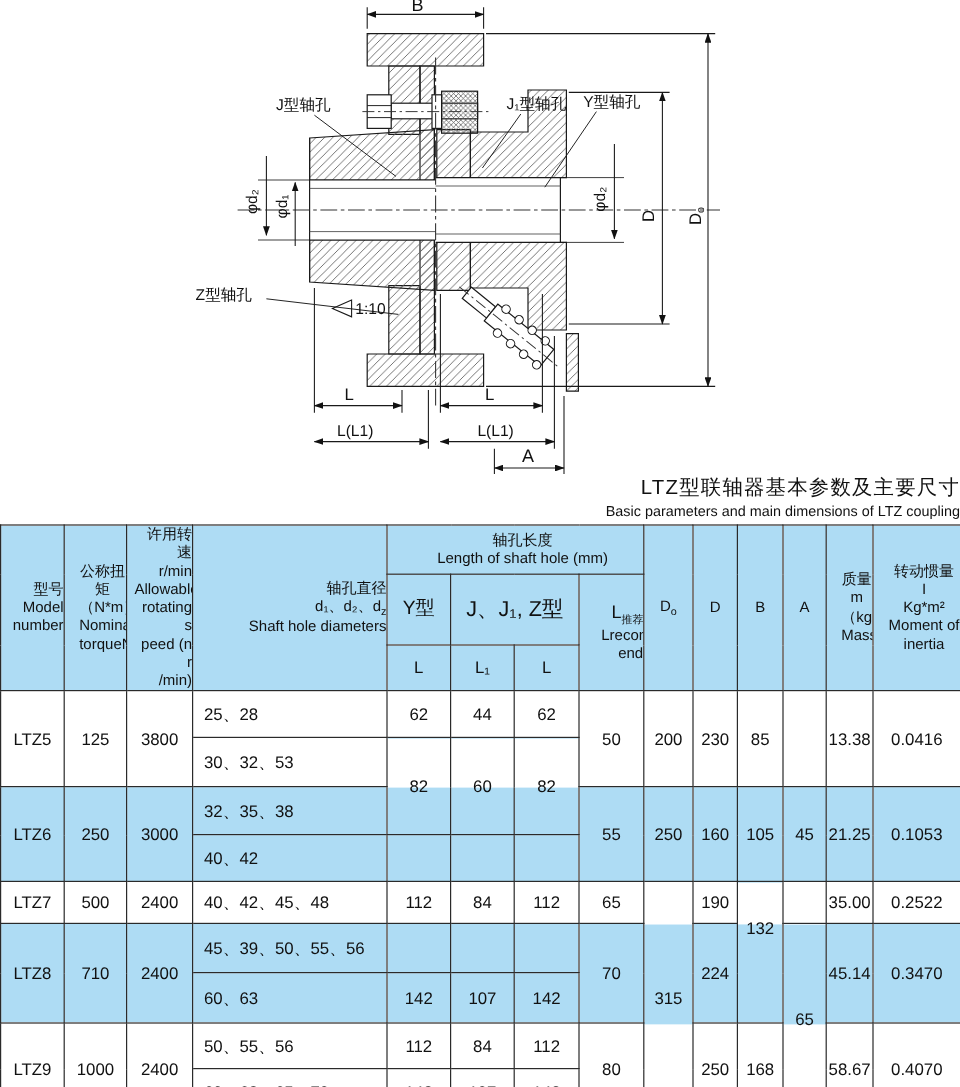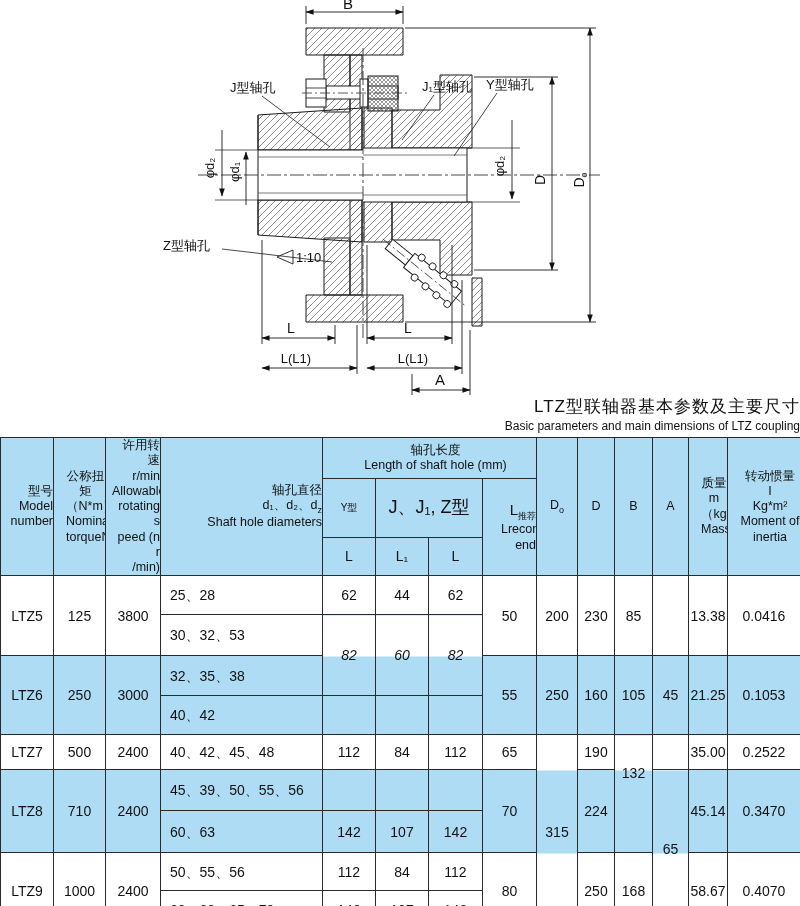--- a/index.html
+++ b/index.html
@@ -14,21 +14,21 @@
   
   table{border-collapse:collapse;table-layout:fixed;width:800px;}
   th,td{border:1px solid #2a2a2a;padding:0;margin:0;font-weight:normal;
         text-align:center;vertical-align:middle;font-size:14px;overflow:hidden;}
   th{font-size:12.5px;line-height:1.22;}
   td{line-height:1.15;}
   .pre{white-space:pre-line;padding-left:12px;}
   .bl{background:#AEDCF4;}
   .ha-left{text-align:right;padding-left:6px;}
   .dia{text-align:left;padding-left:9px;}
-  .grad-l{background:linear-gradient(to bottom,#fff 0 41px,#AEDCF4 41px 100%);font-style:italic;}
+  .grad-l{background:linear-gradient(to bottom,#fff 0 41px,#AEDCF4 41px 100%);}
   .grad-d0{background:linear-gradient(to bottom,#fff 0 35px,#AEDCF4 35px 118px,#fff 118px 100%);}
   .grad-b{background:linear-gradient(to bottom,#fff 0 35px,#AEDCF4 35px 100%);padding-bottom:42px;margin-left:16px;}
   .grad-a{background:linear-gradient(to bottom,#AEDCF4 0 83px,#fff 83px 100%);}
   sub.sm{font-size:9px;}
 </style>
 </head>
 <body>
 
 <div id="drawing-wrap">
 <svg width="800" height="396" viewBox="0 0 800 396">
@@ -234,21 +234,21 @@
     <th rowspan="3" class="bl pre">质量m
 （kg）
 Mass</th>
     <th rowspan="3" class="bl pre">转动惯量
 I
 Kg*m²
 Moment of
 inertia</th>
   </tr>
   <tr style="height:37px">
-    <th class="bl" style="font-size:10px">Y型</th>
+    <th class="bl" style="font-size:16px">Y型</th>
     <th colspan="2" class="bl" style="font-size:18px">J、J₁, Z型</th>
     <th rowspan="2" class="bl ha-left">
       <div style="font-size:15px"><span>L</span><sub class="sm">推荐</sub></div>
       <div class="pre">Lrecomm
 end</div>
     </th>
   </tr>
   <tr style="height:38px">
     <th class="bl" style="font-size:14px">L</th>
     <th class="bl" style="font-size:14px">L₁</th>

